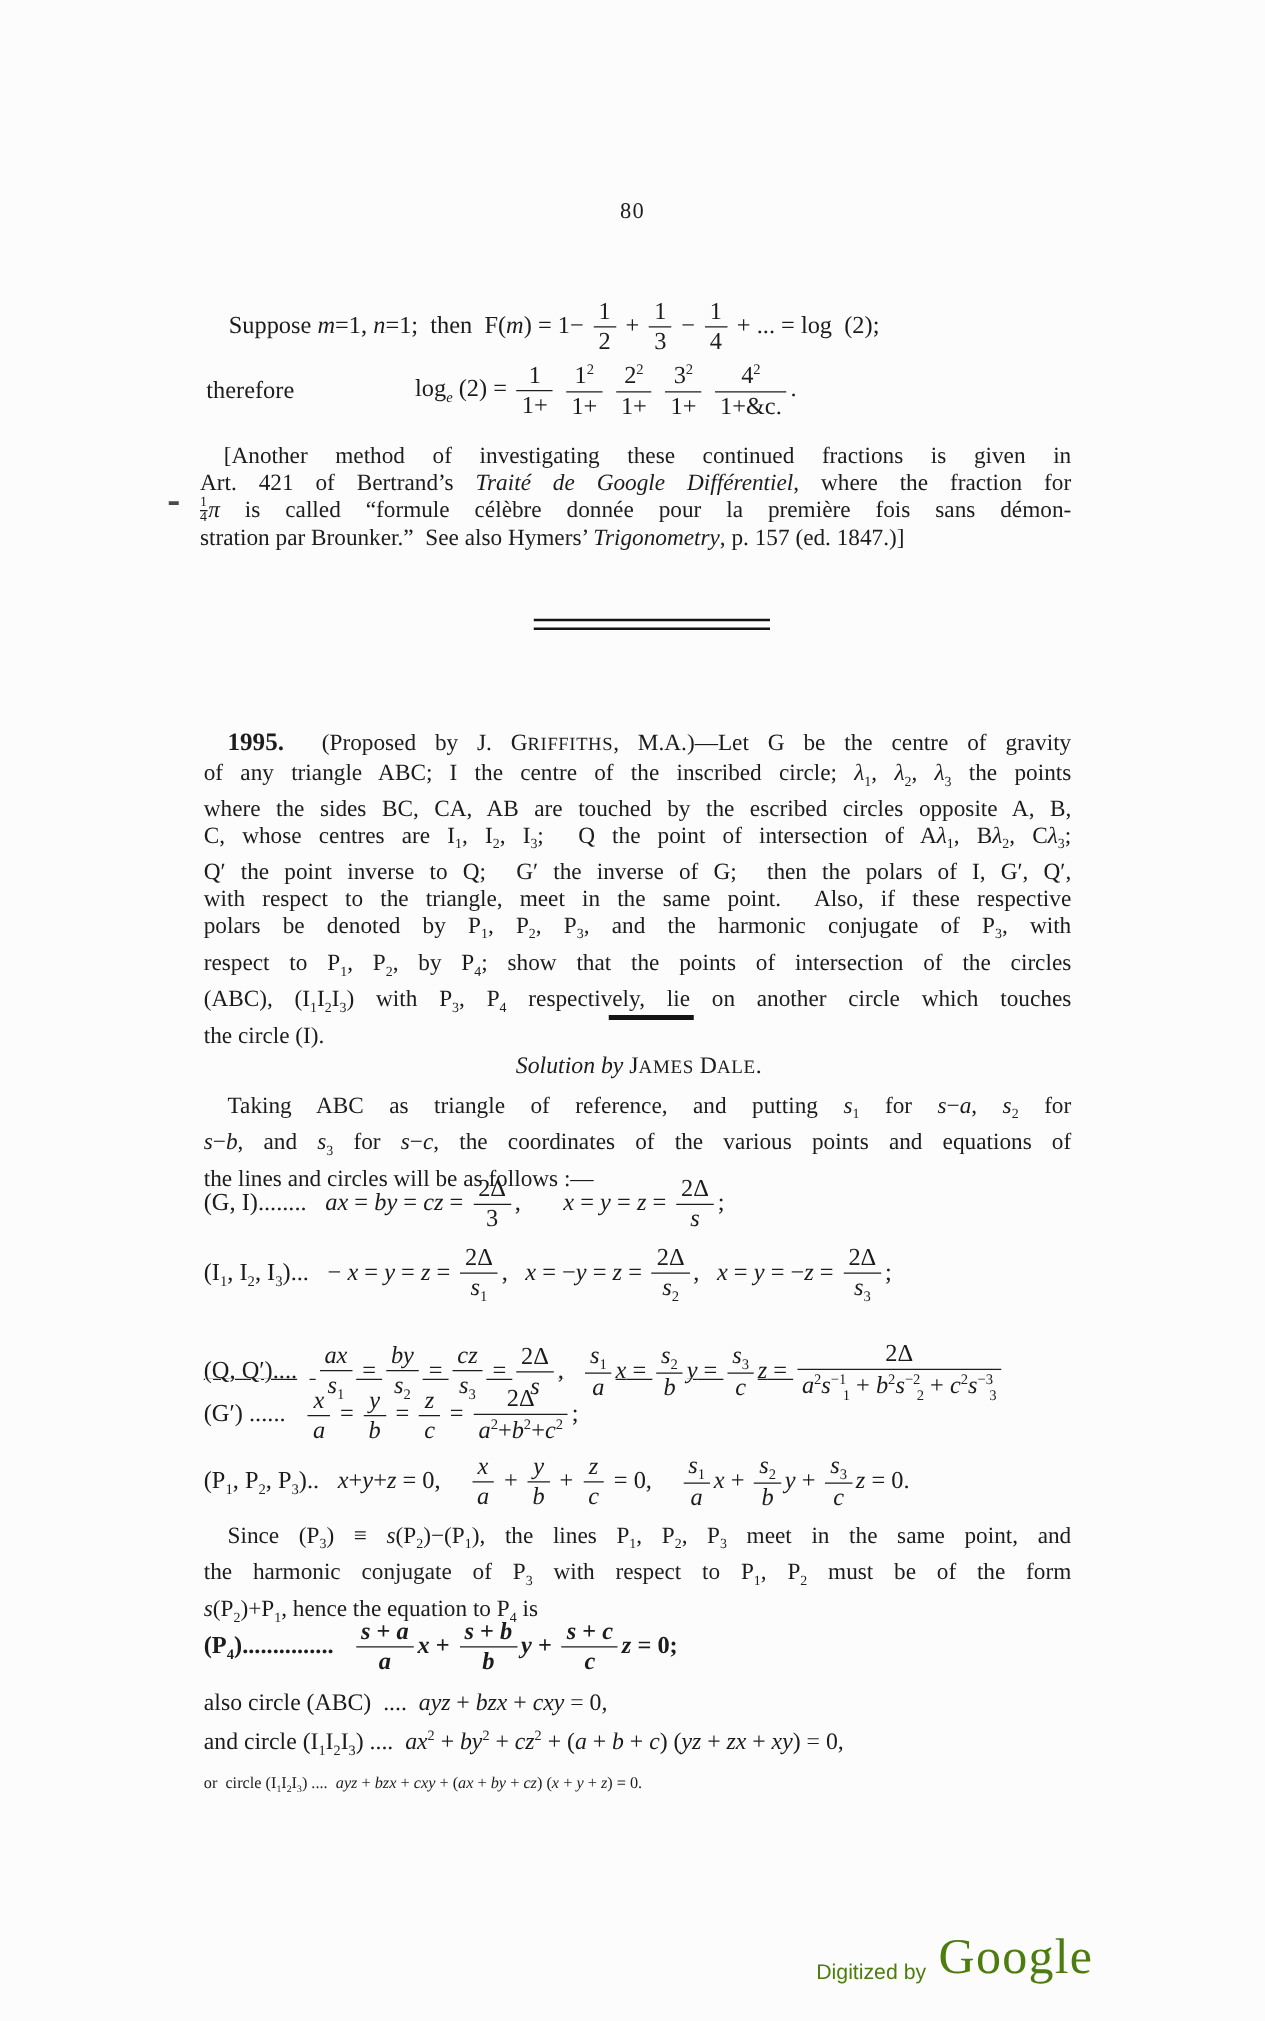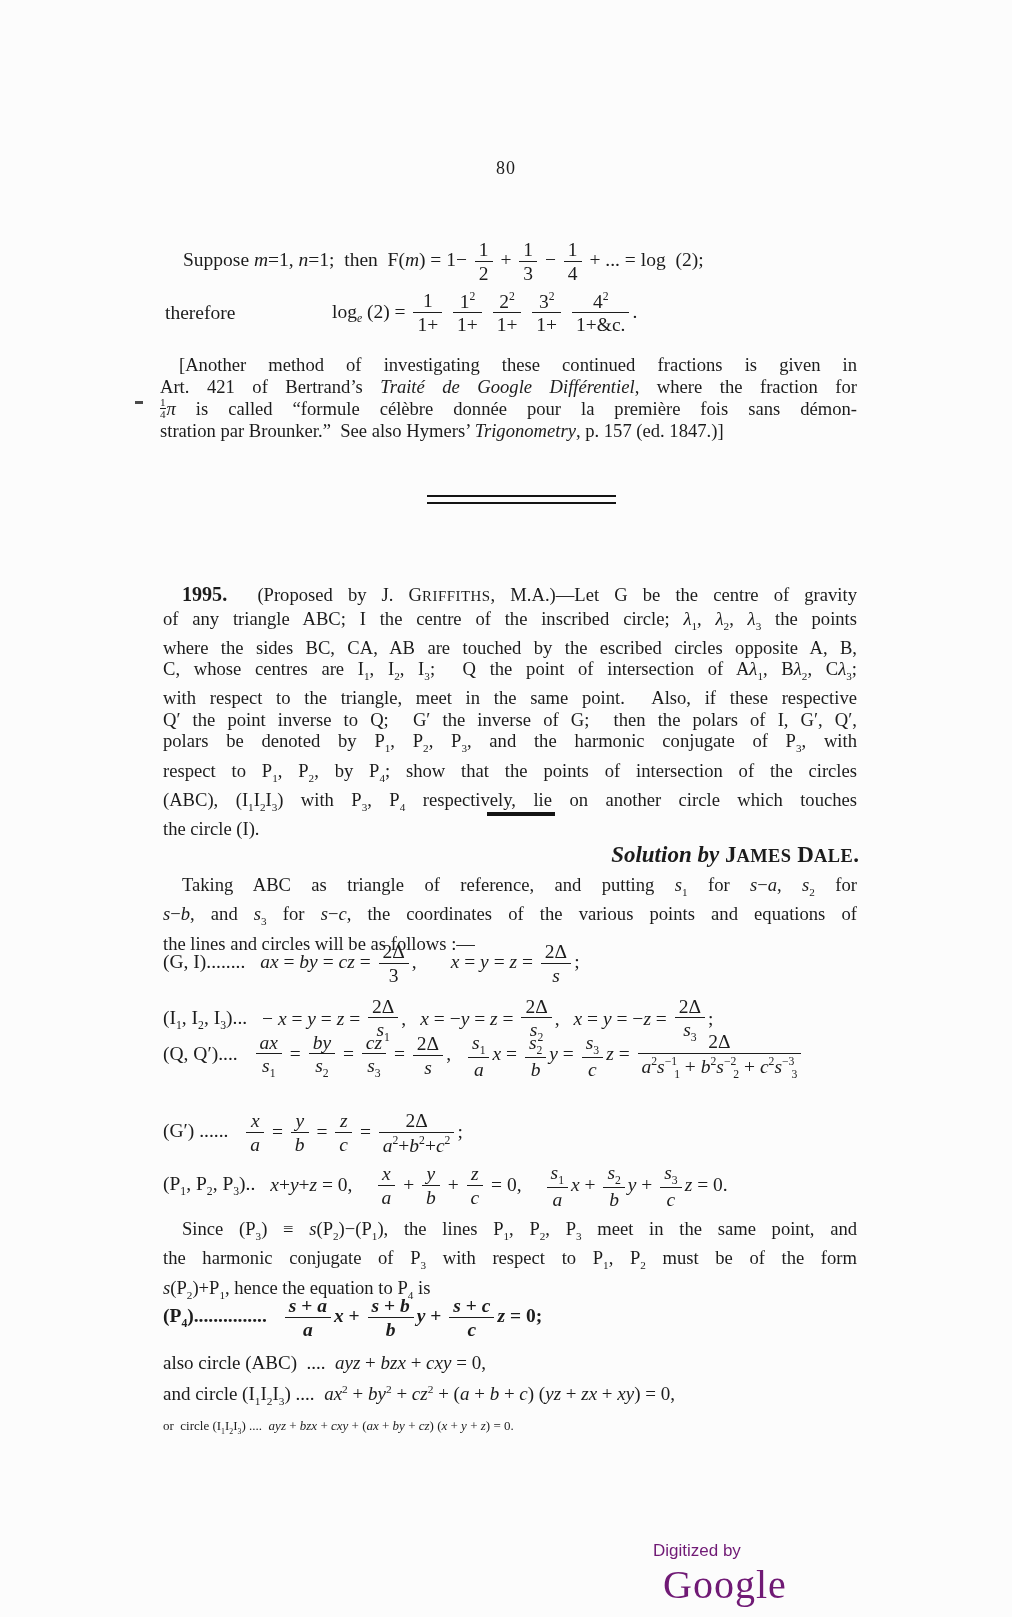--- a/index.html
+++ b/index.html
@@ -23,25 +23,25 @@
   .vfr .n{display:block;}
   .vfr .d{display:block;border-top:1px solid #1c1c1c;}
   sup{font-size:0.6em;}
   sub{font-size:0.6em;}
   sub.pl{margin-left:-3px;}
   .sc{font-size:0.8em;letter-spacing:0.5px;}
   b.pnum{font-size:1.08em;}
   .g1{display:inline-block;width:14px;}
   .g2{display:inline-block;width:22px;}
   .g3{display:inline-block;width:34px;}
-  .heading{width:696px;text-align:right;font-size:23px;font-weight:bold;}
+  .heading{width:696px;text-align:center;font-size:19px;}
   .rule-double{border-top:2.5px solid #141414;border-bottom:2px solid #141414;height:5px;}
   .rule-short{background:#141414;}
   .margin-mark{background:#4a4a4a;}
-  .watermark{display:flex;align-items:flex-start;color:#701a75;flex-direction:column;}
+  .watermark{display:flex;align-items:flex-end;color:#4d7c0f;}
   .watermark .wm-pre{font-family:"Liberation Sans","DejaVu Sans",sans-serif;font-size:17px;}
   .watermark .wm-logo{font-size:40px;margin-left:10px;letter-spacing:1px;}
 </style>
 </head>
 <body>
 
 <div class="page">
 
   <div class="abs pagenum">80</div>
 
@@ -62,22 +62,22 @@
 
   <div class="abs margin-mark" style="top:401px;left:135px;width:8px;height:3px;"></div>
 
   <div class="abs rule-double" style="top:495px;left:427px;width:189px;"></div>
 
   <div class="abs para" style="top:584px;left:163px;width:694px;line-height:21.5px;">
       <div class="jline"><b class="pnum">1995.</b>&nbsp; (Proposed by J. G<span class="sc">RIFFITHS</span>, M.A.)—Let G be the centre of gravity</div>
       <div class="jline">of any triangle ABC; I the centre of the inscribed circle; <i>λ</i><sub>1</sub>, <i>λ</i><sub>2</sub>, <i>λ</i><sub>3</sub> the points</div>
       <div class="jline">where the sides BC, CA, AB are touched by the escribed circles opposite A, B,</div>
       <div class="jline">C, whose centres are I<sub>1</sub>, I<sub>2</sub>, I<sub>3</sub>;&nbsp; Q the point of intersection of A<i>λ</i><sub>1</sub>, B<i>λ</i><sub>2</sub>, C<i>λ</i><sub>3</sub>;</div>
+      <div class="jline">Q′ the point inverse to Q;&nbsp; G′ the inverse of G;&nbsp; then the polars of I, G′, Q′,</div>
       <div class="jline">with respect to the triangle, meet in the same point.&nbsp; Also, if these respective</div>
-      <div class="jline">Q′ the point inverse to Q;&nbsp; G′ the inverse of G;&nbsp; then the polars of I, G′, Q′,</div>
       <div class="jline">polars be denoted by P<sub>1</sub>, P<sub>2</sub>, P<sub>3</sub>, and the harmonic conjugate of P<sub>3</sub>, with</div>
       <div class="jline">respect to P<sub>1</sub>, P<sub>2</sub>, by P<sub>4</sub>; show that the points of intersection of the circles</div>
       <div class="jline">(ABC), (I<sub>1</sub>I<sub>2</sub>I<sub>3</sub>) with P<sub>3</sub>, P<sub>4</sub> respectively, lie on another circle which touches</div>
       <div class="jline">the circle (I).</div>
     </div>
 
   <div class="abs rule-short" style="top:812px;left:487px;width:68px;height:4px;"></div>
 
   <div class="abs heading" style="top:842px;left:163px;"><i>Solution by</i> J<span class="sc">AMES</span> D<span class="sc">ALE</span>.</div>
 
@@ -86,21 +86,21 @@
       <div class="jline"><i>s</i>−<i>b</i>, and <i>s</i><sub>3</sub> for <i>s</i>−<i>c</i>, the coordinates of the various points and equations of</div>
       <div class="jline">the lines and circles will be as follows :—</div>
     </div>
 
   <div class="abs eqrow" style="top:938px;height:52px;">
     <span class="wrap"><span class="lbl">(G, I)........</span> <i>ax</i> = <i>by</i> = <i>cz</i> = <span class="fr"><span class="n">2Δ</span><span class="d">3</span></span>,<span class="g3"></span><i>x</i> = <i>y</i> = <i>z</i> = <span class="fr"><span class="n">2Δ</span><span class="d"><i>s</i></span></span>;</span>
   </div>
   <div class="abs eqrow" style="top:994px;height:52px;">
     <span class="wrap"><span class="lbl">(I<sub>1</sub>, I<sub>2</sub>, I<sub>3</sub>)...</span> − <i>x</i> = <i>y</i> = <i>z</i> = <span class="fr"><span class="n">2Δ</span><span class="d"><i>s</i><sub>1</sub></span></span>,<span class="g1"></span><i>x</i> = −<i>y</i> = <i>z</i> = <span class="fr"><span class="n">2Δ</span><span class="d"><i>s</i><sub>2</sub></span></span>,<span class="g1"></span><i>x</i> = <i>y</i> = −<i>z</i> = <span class="fr"><span class="n">2Δ</span><span class="d"><i>s</i><sub>3</sub></span></span>;</span>
   </div>
-  <div class="abs eqrow" style="top:1028px;height:56px;">
+  <div class="abs eqrow" style="top:1070px;height:56px;text-decoration:underline;">
     <span class="wrap"><span class="lbl">(Q, Q′)....</span> <span class="fr"><span class="n"><i>ax</i></span><span class="d"><i>s</i><sub>1</sub></span></span> = <span class="fr"><span class="n"><i>by</i></span><span class="d"><i>s</i><sub>2</sub></span></span> = <span class="fr"><span class="n"><i>cz</i></span><span class="d"><i>s</i><sub>3</sub></span></span> = <span class="fr"><span class="n">2Δ</span><span class="d"><i>s</i></span></span>,<span class="g1"></span><span class="fr"><span class="n"><i>s</i><sub>1</sub></span><span class="d"><i>a</i></span></span><i>x</i> = <span class="fr"><span class="n"><i>s</i><sub>2</sub></span><span class="d"><i>b</i></span></span><i>y</i> = <span class="fr"><span class="n"><i>s</i><sub>3</sub></span><span class="d"><i>c</i></span></span><i>z</i> = <span class="fr"><span class="n">2Δ</span><span class="d"><i>a</i><sup>2</sup><i>s</i><sup>−1</sup><sub class="pl">1</sub> + <i>b</i><sup>2</sup><i>s</i><sup>−2</sup><sub class="pl">2</sub> + <i>c</i><sup>2</sup><i>s</i><sup>−3</sup><sub class="pl">3</sub></span></span></span>
   </div>
   <div class="abs eqrow" style="top:1105px;height:56px;">
     <span class="wrap"><span class="lbl">(G′) ......</span> <span class="fr"><span class="n"><i>x</i></span><span class="d"><i>a</i></span></span> = <span class="fr"><span class="n"><i>y</i></span><span class="d"><i>b</i></span></span> = <span class="fr"><span class="n"><i>z</i></span><span class="d"><i>c</i></span></span> = <span class="fr"><span class="n">2Δ</span><span class="d"><i>a</i><sup>2</sup>+<i>b</i><sup>2</sup>+<i>c</i><sup>2</sup></span></span>;</span>
   </div>
   <div class="abs eqrow" style="top:1163px;height:46px;">
     <span class="wrap"><span class="lbl">(P<sub>1</sub>, P<sub>2</sub>, P<sub>3</sub>)..</span> <i>x</i>+<i>y</i>+<i>z</i> = 0,<span class="g2"></span><span class="fr"><span class="n"><i>x</i></span><span class="d"><i>a</i></span></span> + <span class="fr"><span class="n"><i>y</i></span><span class="d"><i>b</i></span></span> + <span class="fr"><span class="n"><i>z</i></span><span class="d"><i>c</i></span></span> = 0,<span class="g2"></span><span class="fr"><span class="n"><i>s</i><sub>1</sub></span><span class="d"><i>a</i></span></span><i>x</i> + <span class="fr"><span class="n"><i>s</i><sub>2</sub></span><span class="d"><i>b</i></span></span><i>y</i> + <span class="fr"><span class="n"><i>s</i><sub>3</sub></span><span class="d"><i>c</i></span></span><i>z</i> = 0.</span>
   </div>
 
   <div class="abs para" style="top:1218px;left:163px;width:694px;">

